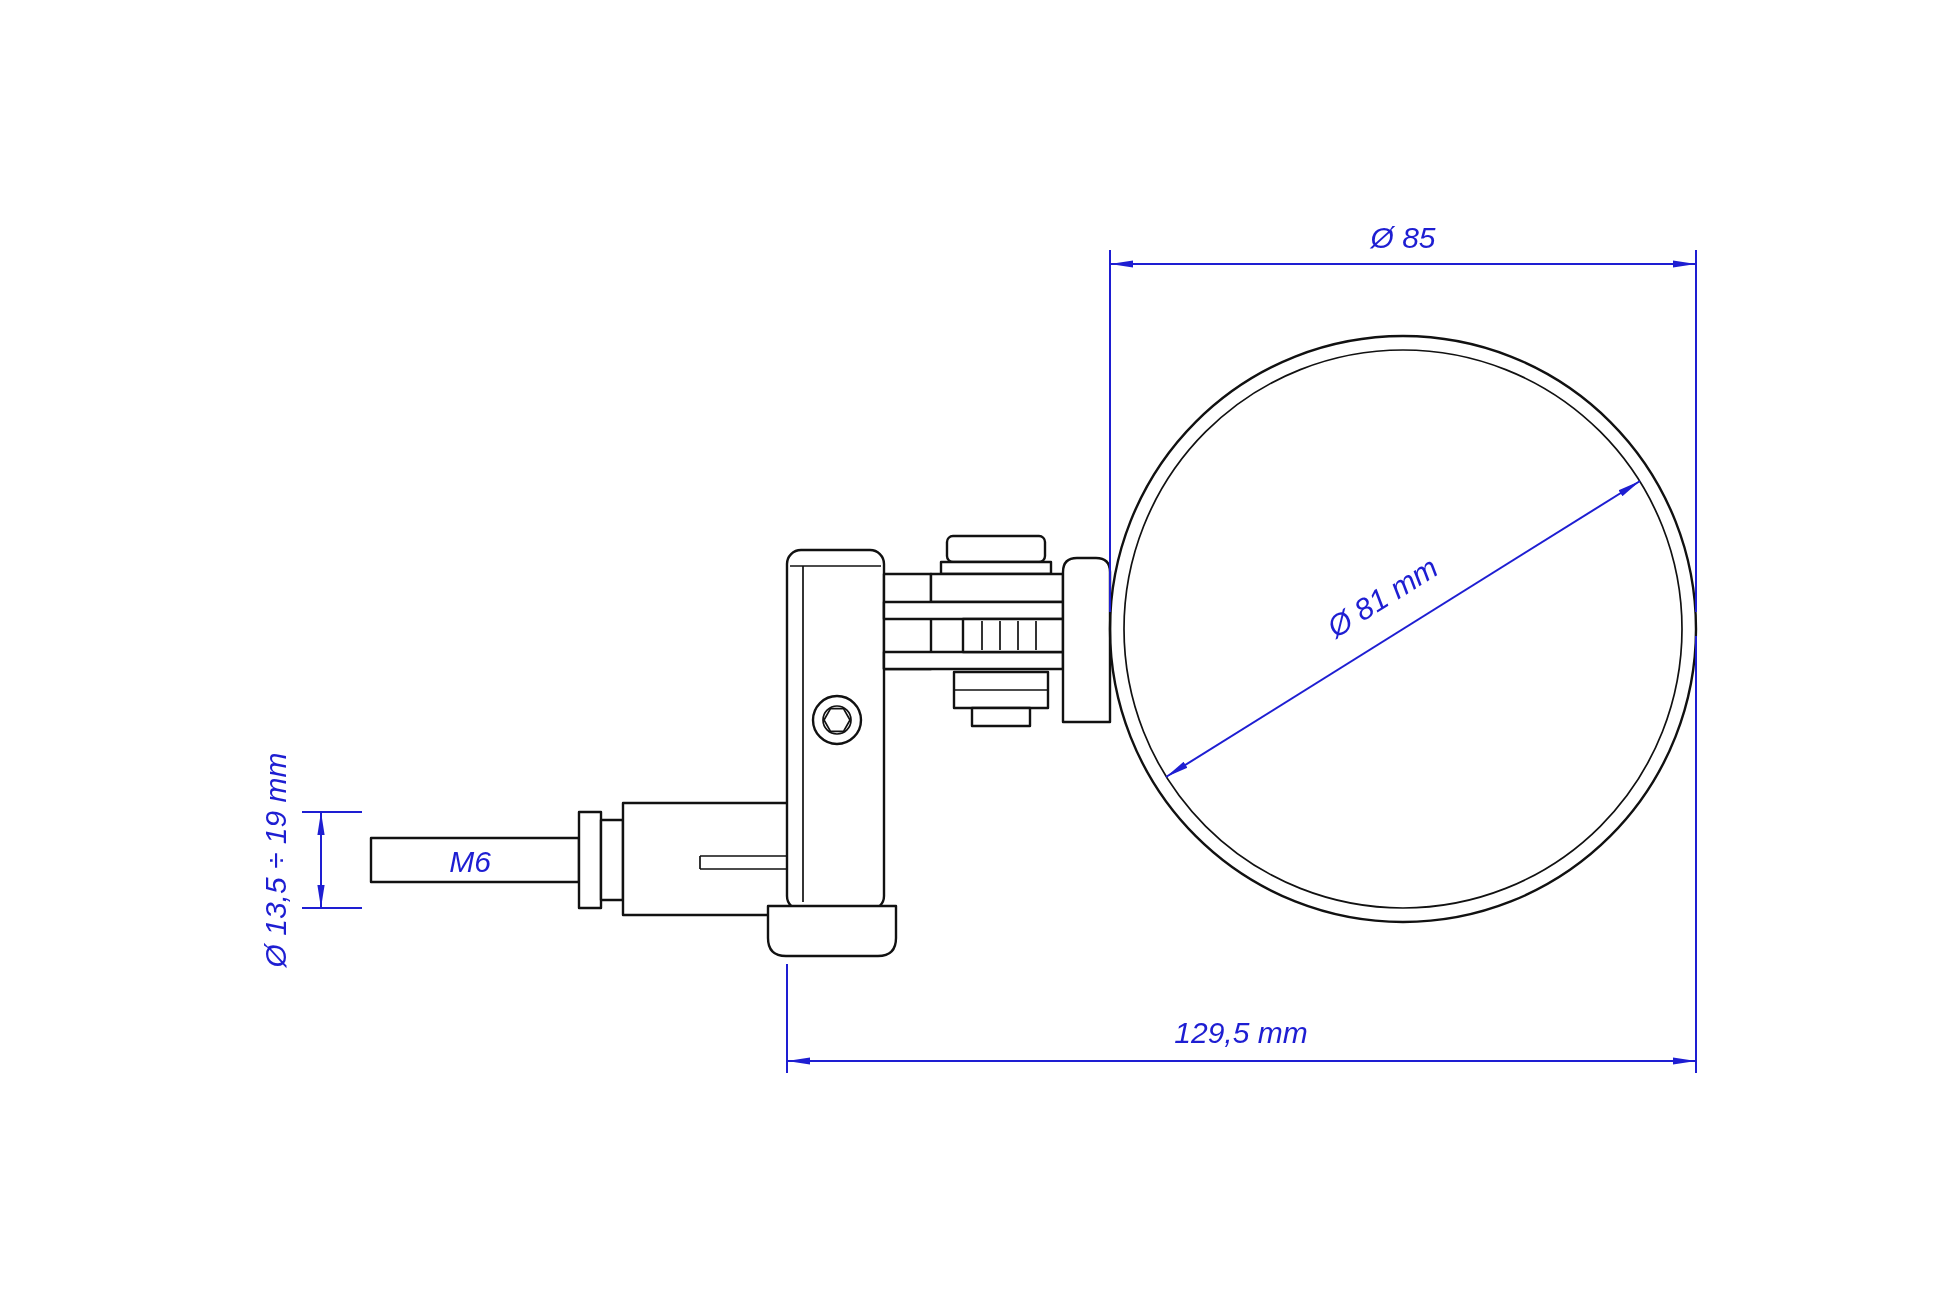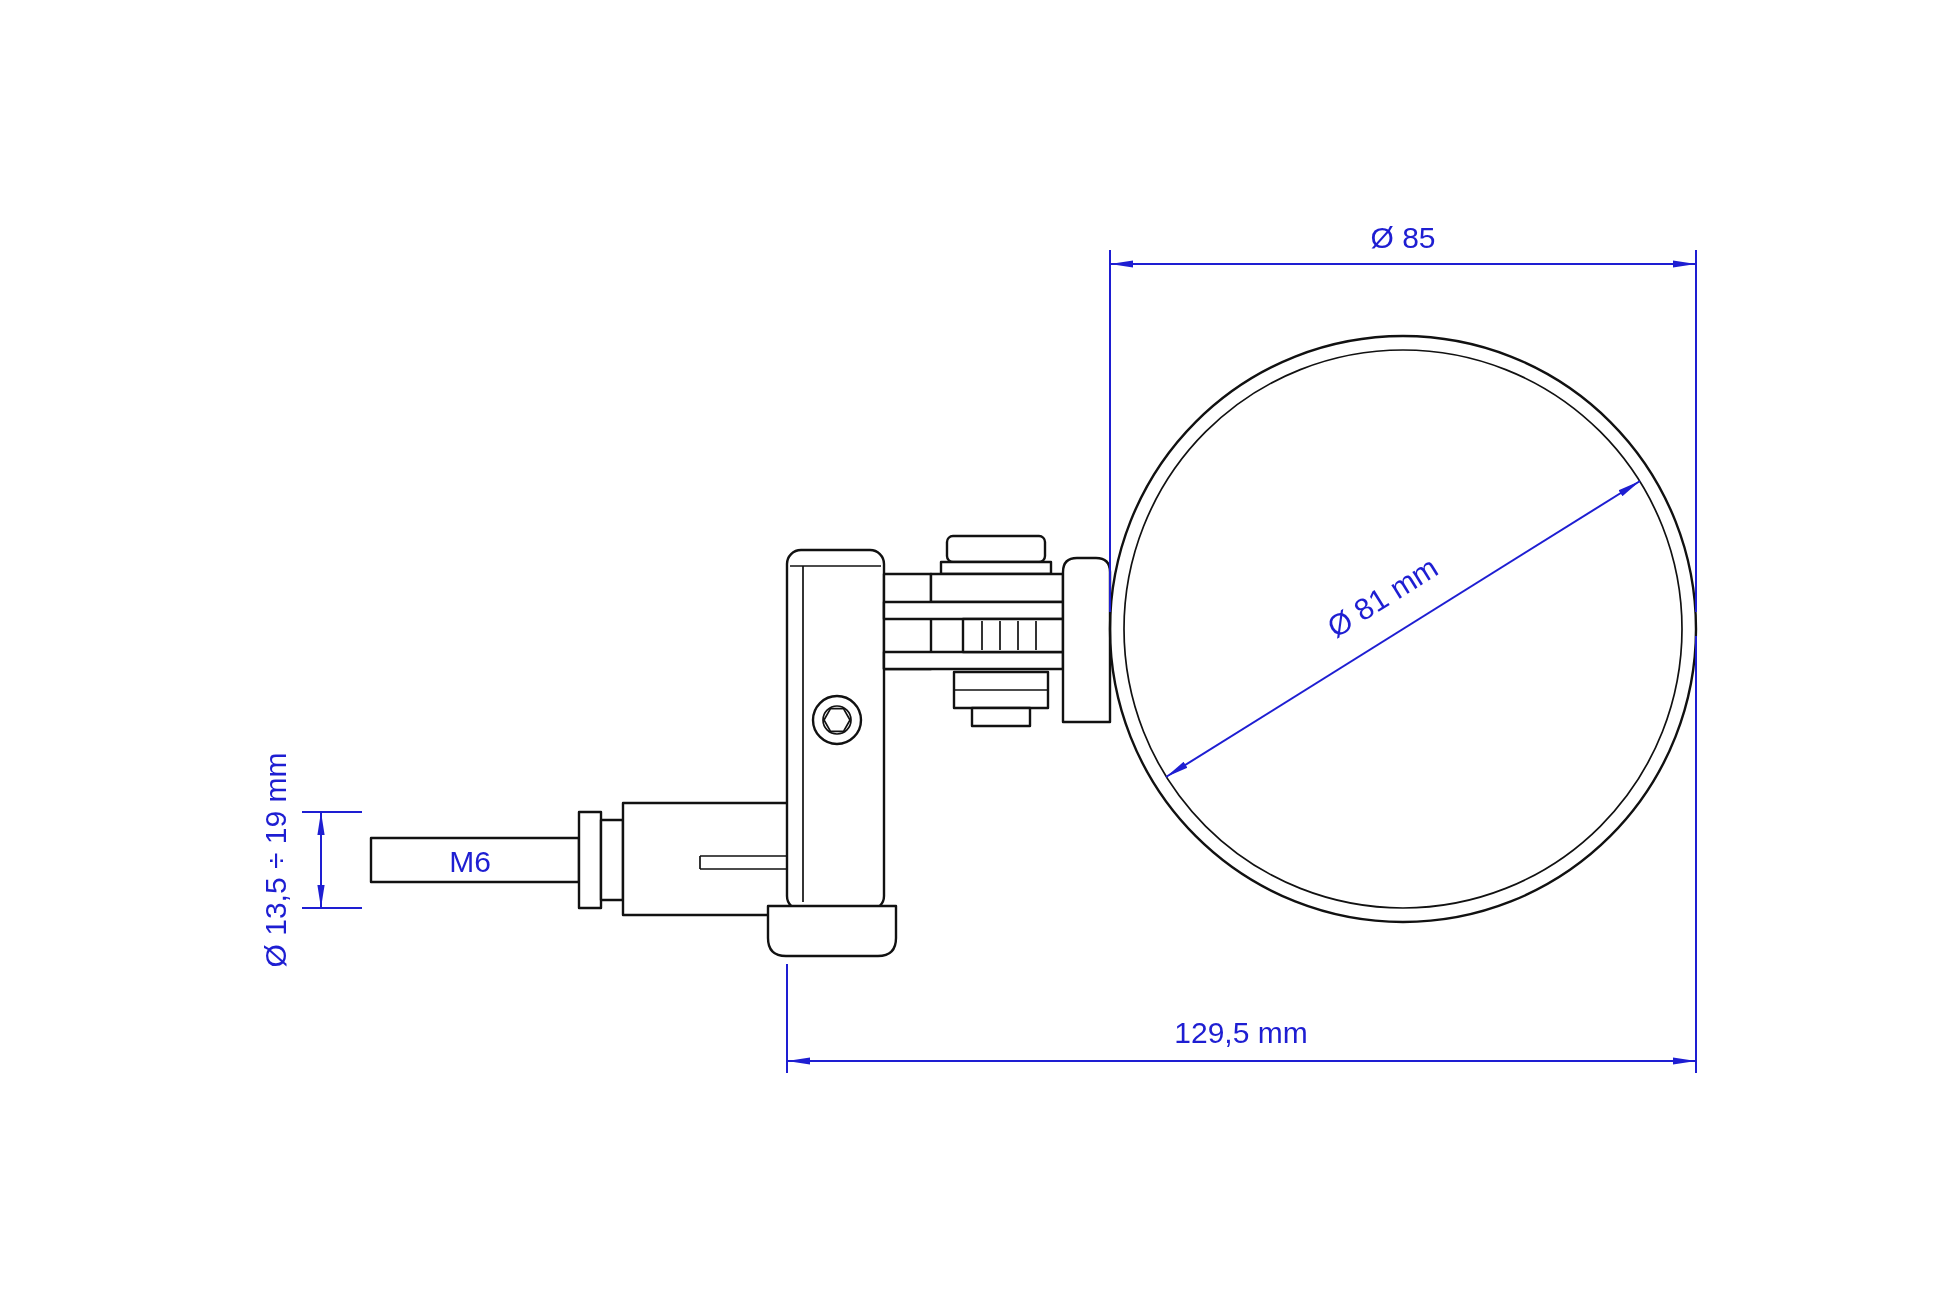--- a/index.html
+++ b/index.html
@@ -6,20 +6,21 @@
     margin: 0;
     padding: 0;
     background: #ffffff;
   }
   .canvas {
     position: relative;
     width: 1946px;
     height: 1296px;
     background: #ffffff;
     overflow: hidden;
+    font-style: italic;
   }
   svg { display: block; }
   text {
     font-family: "Liberation Sans", sans-serif;
   }
   .dim-text {
     fill: #1e1ed2;
     font-size: 30px;
     font-weight: 400;
   }

